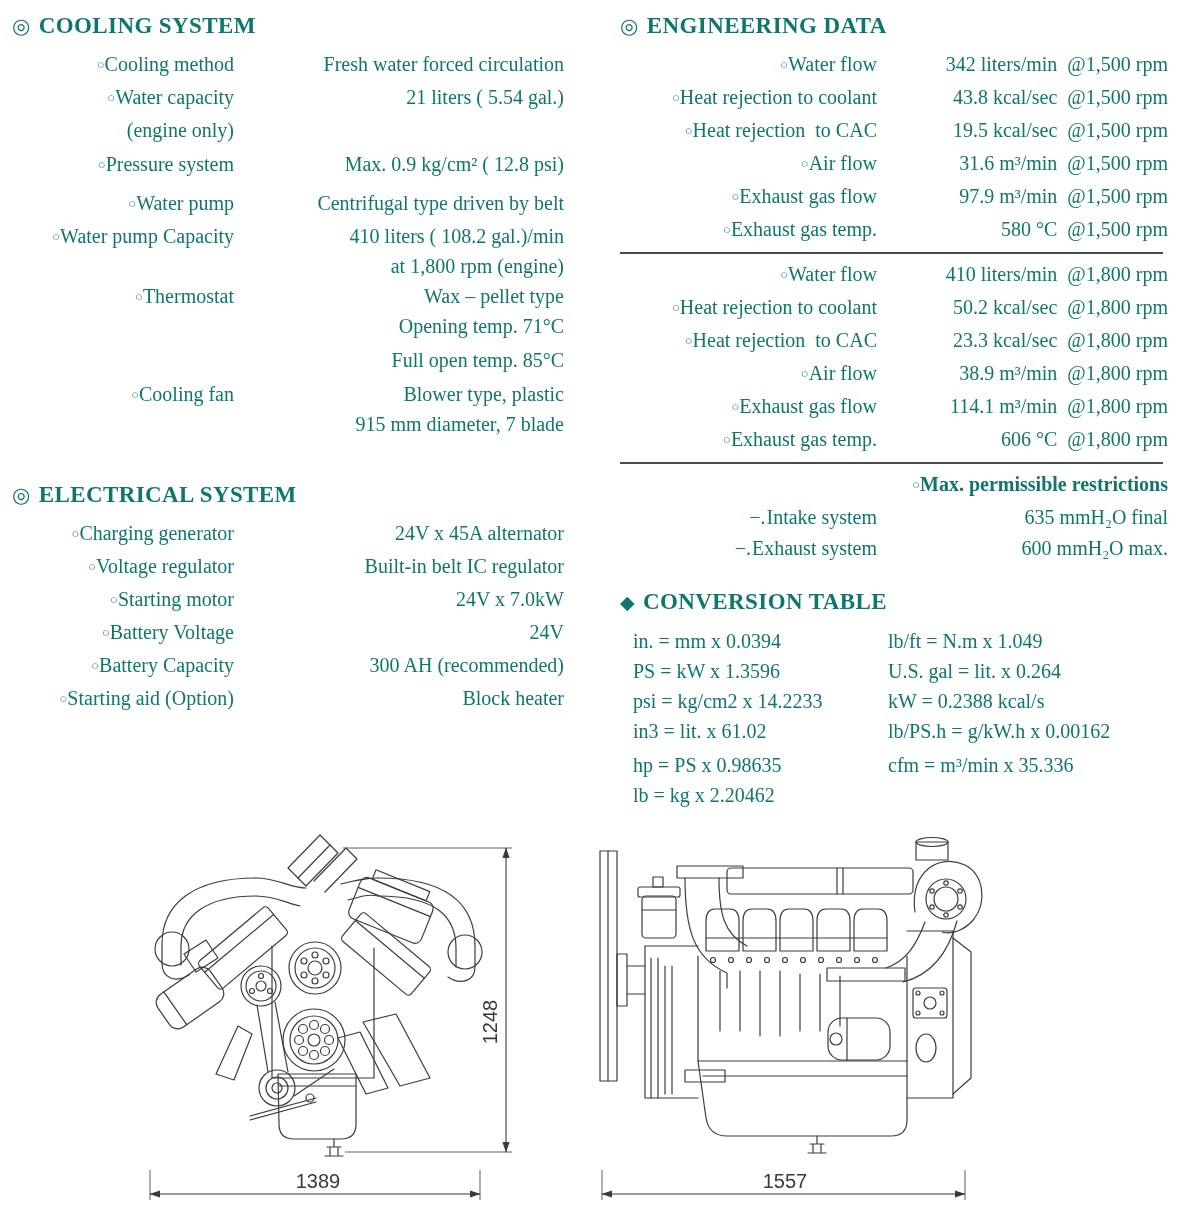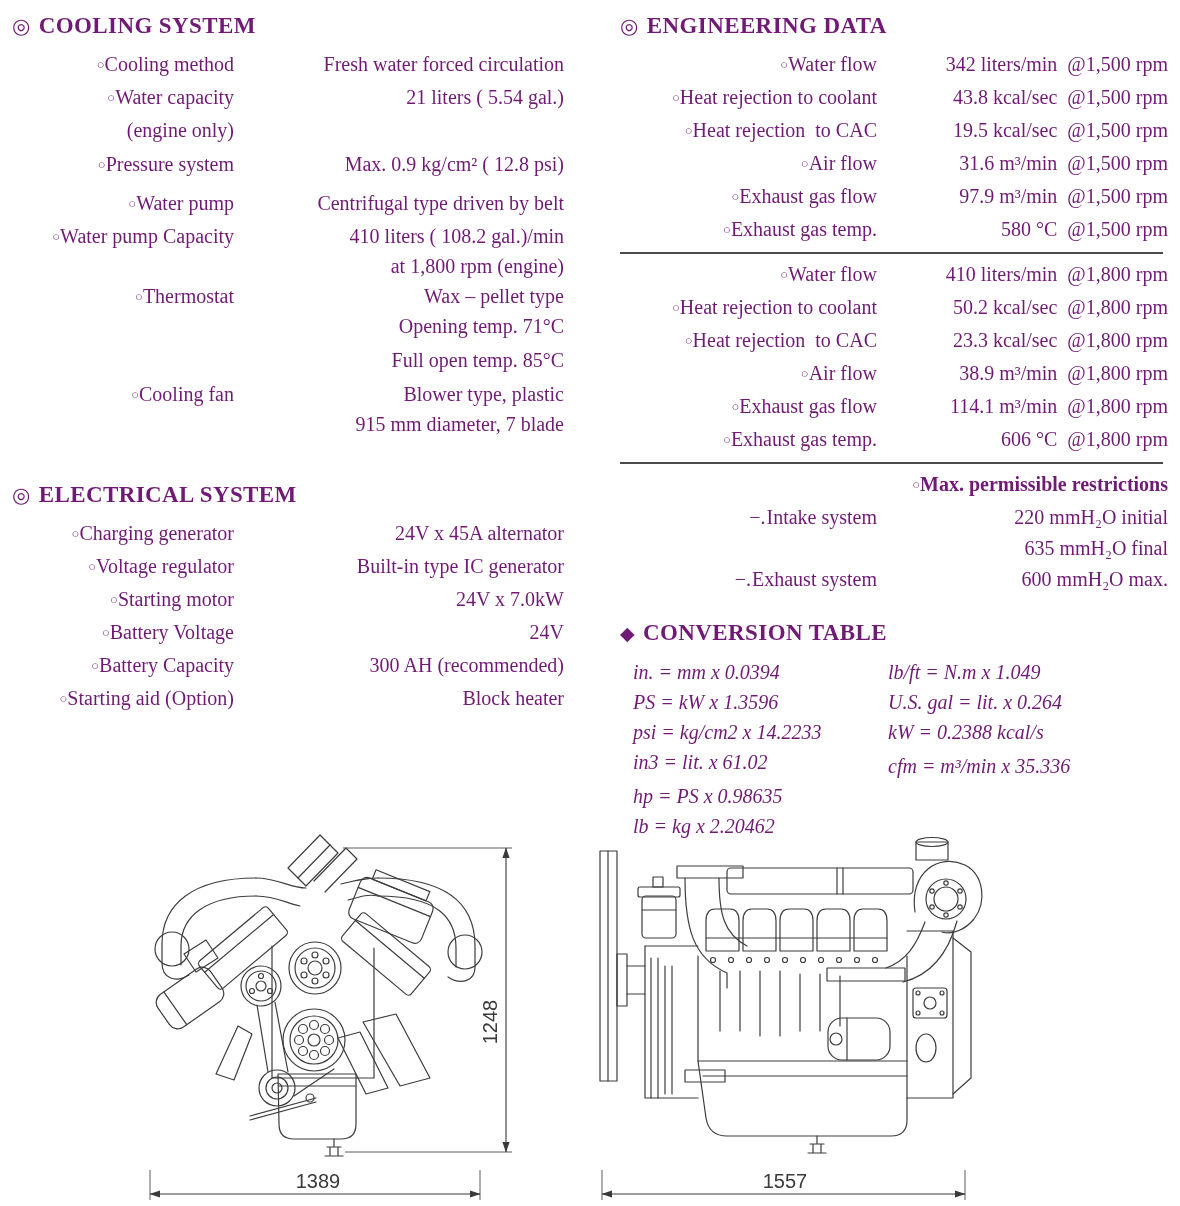--- a/index.html
+++ b/index.html
@@ -1,19 +1,19 @@
 <!DOCTYPE html>
 <html><head>
 <meta charset="utf-8">
 <style>
   * { box-sizing: border-box; }
   html,body { margin:0; padding:0; background:#ffffff; }
   .page {
     position:relative; width:1180px; height:1206px; background:#ffffff;
-    font-family:"Liberation Serif","DejaVu Serif",serif; color:#701a75;
+    font-family:"Liberation Serif","DejaVu Serif",serif; color:#0f766e;
     overflow:hidden;
   }
   .col-left  { position:absolute; left:12px;  top:10px; width:552px; }
   .col-right { position:absolute; left:620px; top:10px; width:548px; }
 
   h2.section-title {
     font-size:23px; font-weight:bold; margin:0 0 7px 0; line-height:32px;
     letter-spacing:0.4px; white-space:pre;
   }
   h2 .marker { font-size:21px; font-weight:normal; margin-right:8px; }
@@ -32,21 +32,21 @@
   .section-electrical { margin-top:40px; }
 
   
   .eng .row { grid-template-columns:249px 1fr; padding-left:8px; }
   .eng .row .lbl, .eng .row .val { line-height:31px; }
   .rule { border:none; border-top:2px solid #4b4b4b; margin:5px 0 5px 0; width:543px; }
   .sub-lbl { padding-left:35px; }
   .dash { margin-right:1px; }
 
   .section-conversion { margin-top:22px; }
-  .conv-grid { display:grid; grid-template-columns:255px 1fr; padding-left:13px;font-style:italic; }
+  .conv-grid { display:grid; grid-template-columns:255px 1fr; padding-left:13px; }
   .conv-grid .cell { font-size:20px; line-height:30px; white-space:pre; }
 
   
   .drawing { position:absolute; }
   #front-view { left:138px; top:826px; }
   #side-view  { left:585px; top:826px; }
   svg { display:block; }
   .draw-stroke { stroke:#3d3d3d; stroke-width:1.2; fill:none; stroke-linecap:round; stroke-linejoin:round; }
   .draw-thin   { stroke:#4a4a4a; stroke-width:0.9; fill:none; }
   .dim-line    { stroke:#3a3a3a; stroke-width:1.1; fill:none; }
@@ -124,21 +124,21 @@
 
       <div class="row">
         <div class="lbl"><span class="bullet">○</span><span class="t">Charging generator</span></div>
         <div class="val">
             <div class="t">24V x 45A alternator</div>
           </div>
       </div>
       <div class="row">
         <div class="lbl"><span class="bullet">○</span><span class="t">Voltage regulator</span></div>
         <div class="val">
-            <div class="t">Built-in type IC generator</div>
+            <div class="t">Built-in belt IC regulator</div>
           </div>
       </div>
       <div class="row">
         <div class="lbl"><span class="bullet">○</span><span class="t">Starting motor</span></div>
         <div class="val">
             <div class="t">24V x 7.0kW</div>
           </div>
       </div>
       <div class="row">
         <div class="lbl"><span class="bullet">○</span><span class="t">Battery Voltage</span></div>
@@ -243,21 +243,20 @@
       </div>
 
       <hr class="rule">
 
       <div class="row">
         <div class="lbl" style="grid-column:1 / span 2;font-weight:bold;"><span class="bullet">○</span><span class="t">Max. permissible restrictions</span></div>
       </div>
       <div class="row">
         <div class="lbl sub-lbl"><span class="dash">−.</span><span class="t">Intake system</span></div>
         <div class="val">
-          <div class="t">220 mmH₂O initial</div>
           <div class="t">635 mmH₂O final</div>
         </div>
       </div>
       <div class="row">
         <div class="lbl sub-lbl"><span class="dash">−.</span><span class="t">Exhaust system</span></div>
         <div class="val">
             <div class="t">600 mmH₂O max.</div>
           </div>
       </div>
     </section>
@@ -270,20 +269,21 @@
           <div class="cell">PS = kW x 1.3596</div>
           <div class="cell">psi = kg/cm2 x 14.2233</div>
           <div class="cell">in3 = lit. x 61.02</div>
           <div class="cell gap-a">hp = PS x 0.98635</div>
           <div class="cell">lb = kg x 2.20462</div>
         </div>
         <div>
           <div class="cell">lb/ft = N.m x 1.049</div>
           <div class="cell">U.S. gal = lit. x 0.264</div>
           <div class="cell">kW = 0.2388 kcal/s</div>
+          <div class="cell">lb/PS.h = g/kW.h x 0.00162</div>
           <div class="cell gap-a">cfm = m³/min x 35.336</div>
         </div>
       </div>
     </section>
   </div>
 
   <div class="drawing" id="front-view">
     <svg width="400" height="378" viewBox="0 0 400 378" xmlns="http://www.w3.org/2000/svg">
       <defs>
         <marker id="fv-arrow" viewBox="0 0 10 10" refX="9.5" refY="5" markerWidth="10" markerHeight="10" orient="auto-start-reverse">

